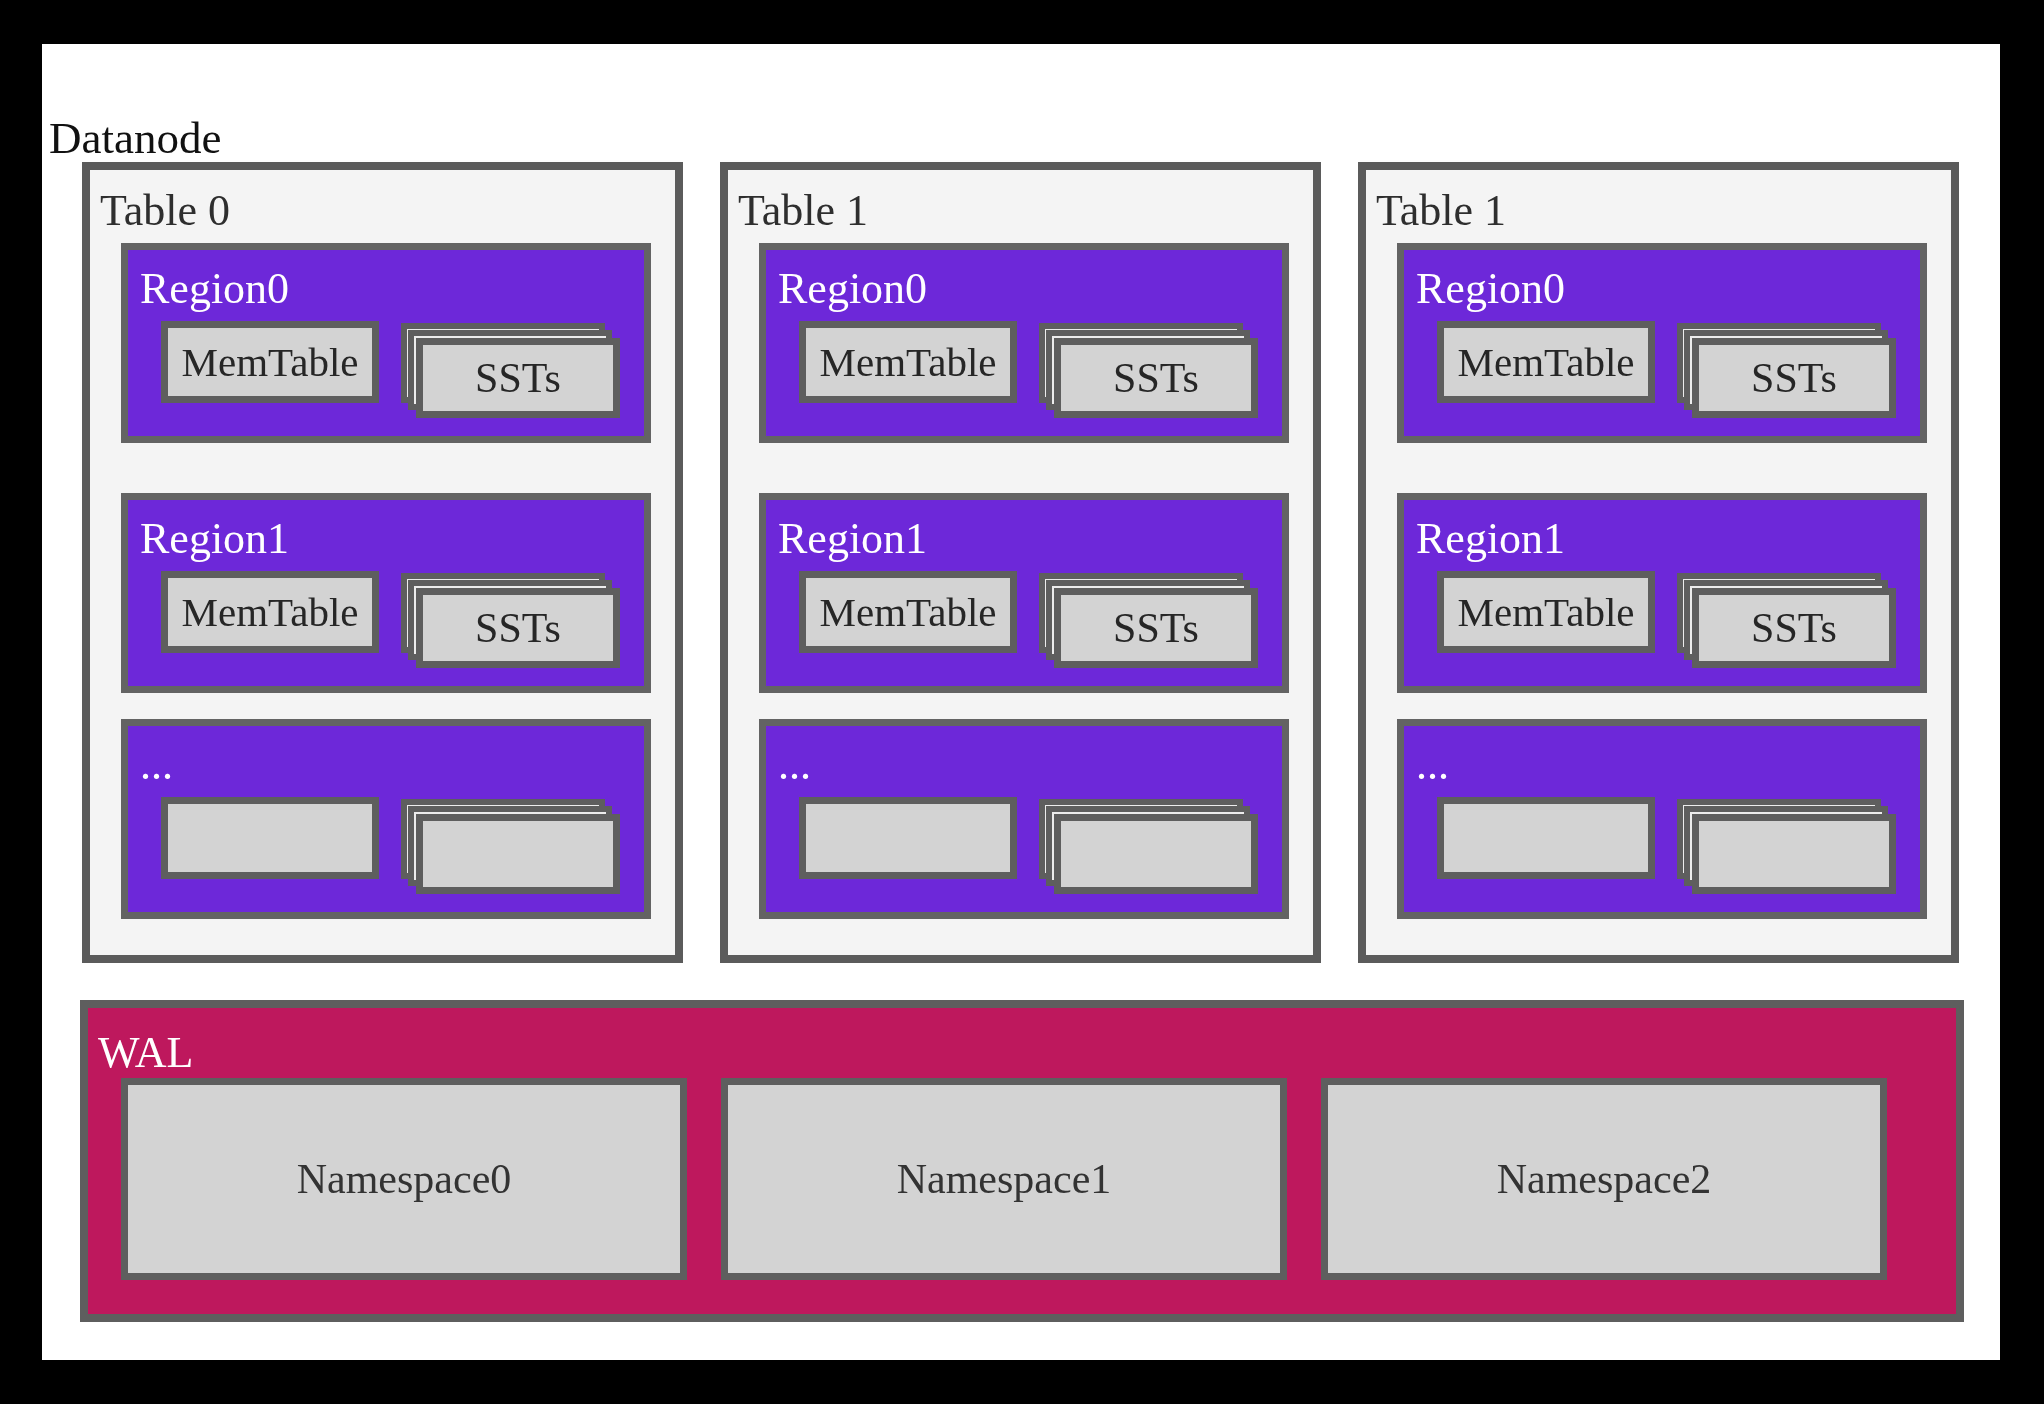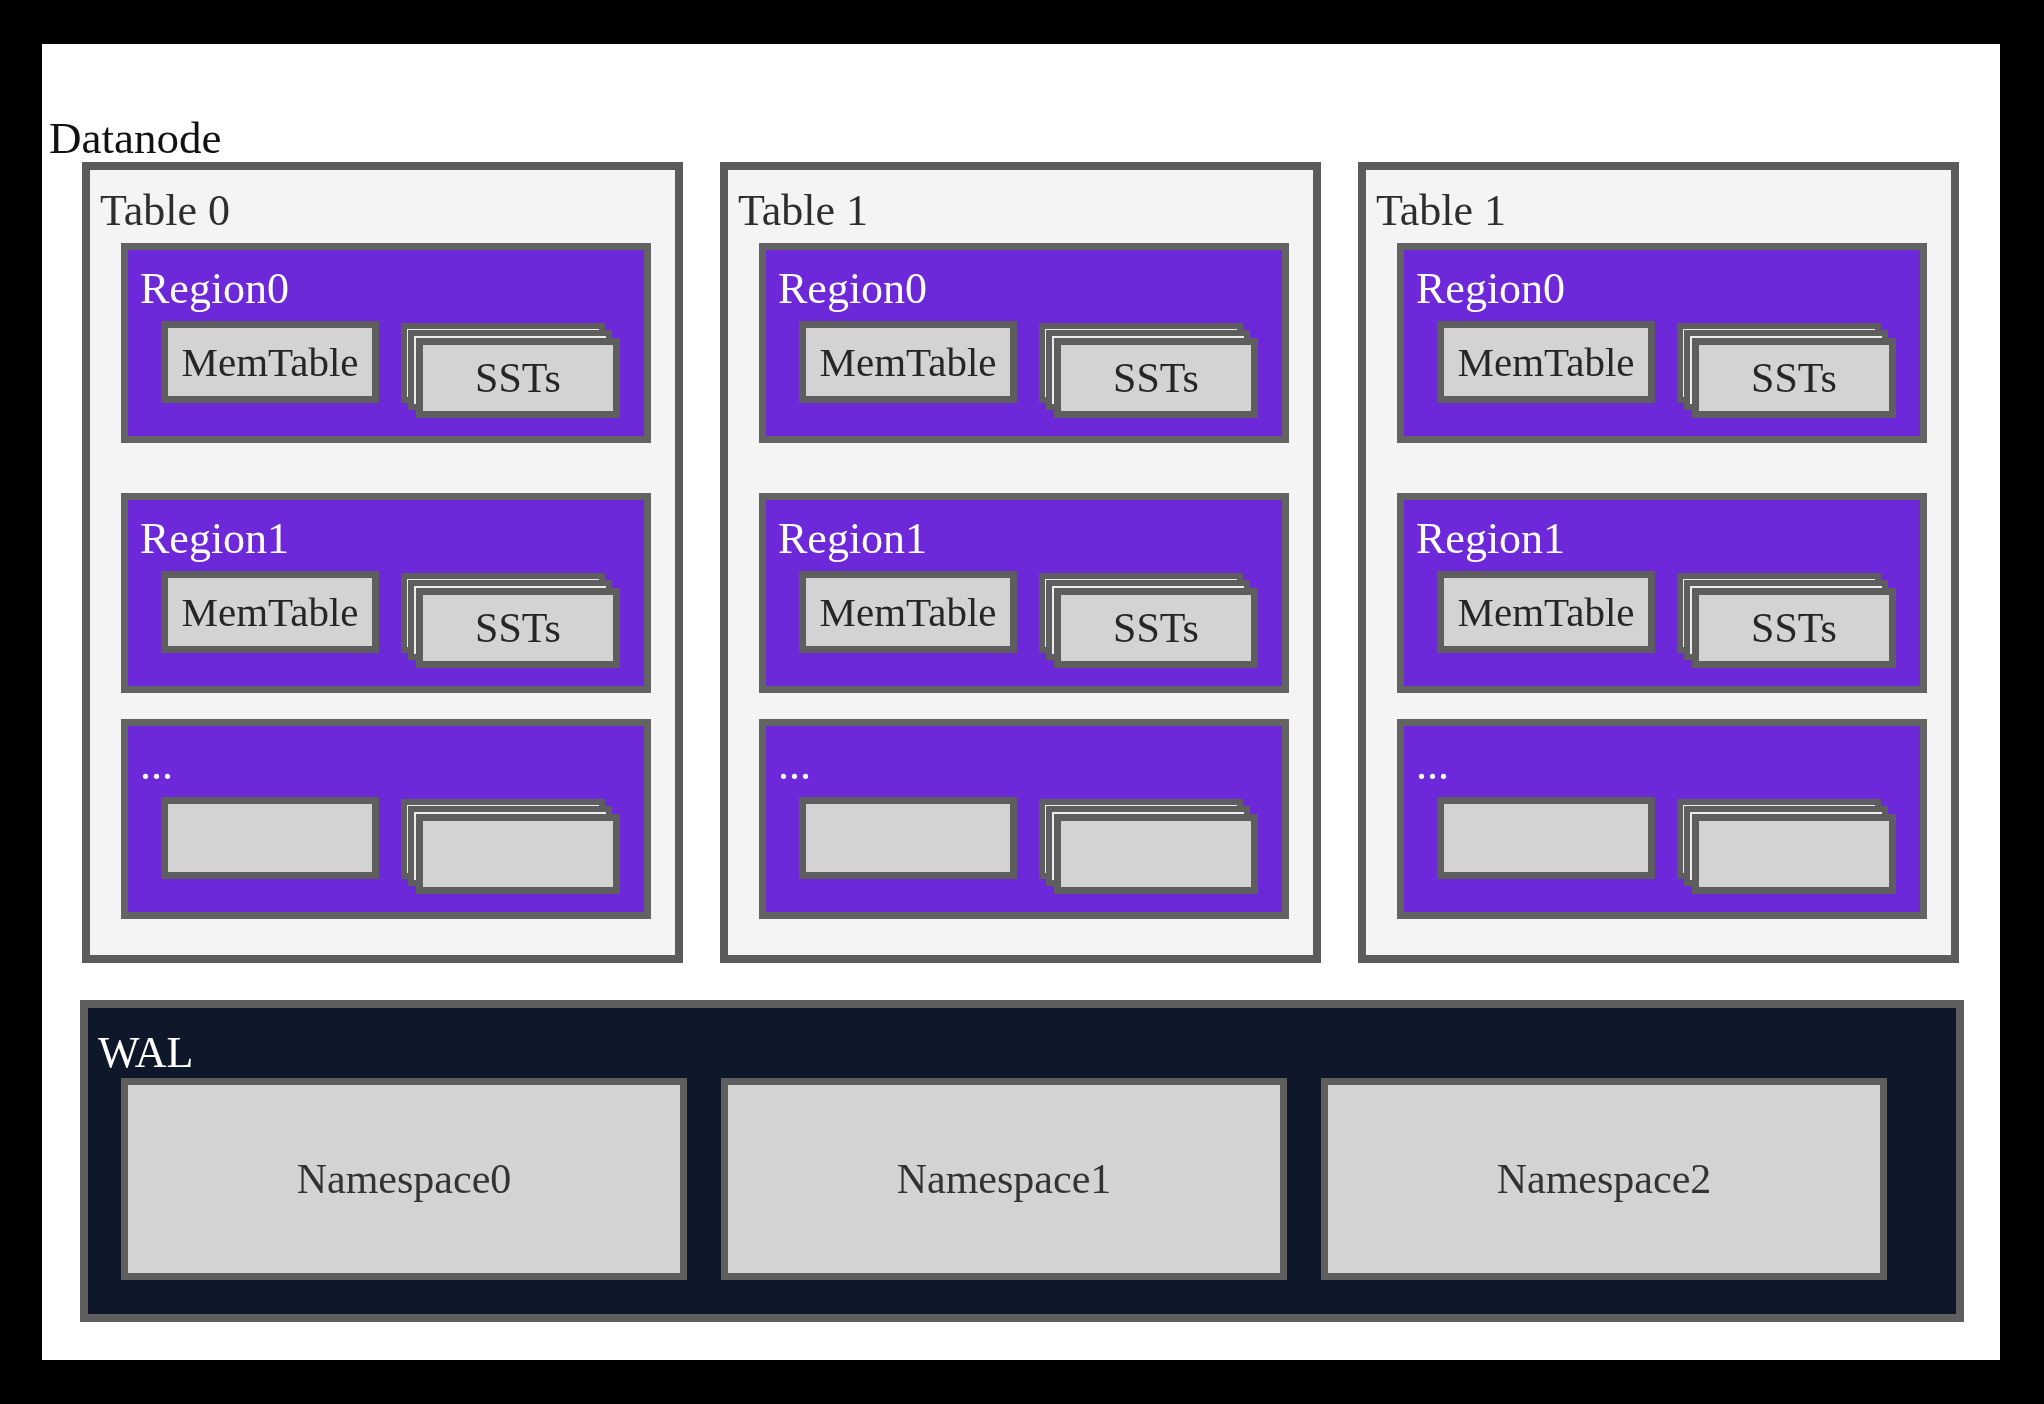--- a/index.html
+++ b/index.html
@@ -118,21 +118,21 @@
     justify-content: center;
     font-size: 42px;
     color: #262626;
   }
   .wal {
     position: absolute;
     left: 38px;
     top: 956px;
     width: 1884px;
     height: 322px;
-    background: #0f172a;
+    background: #be185d;
     border: 8px solid #5e5e5e;
     box-sizing: border-box;
   }
   .wal-label {
     position: absolute;
     left: 10px;
     top: 19px;
     font-size: 44px;
     color: #ffffff;
     white-space: nowrap;

